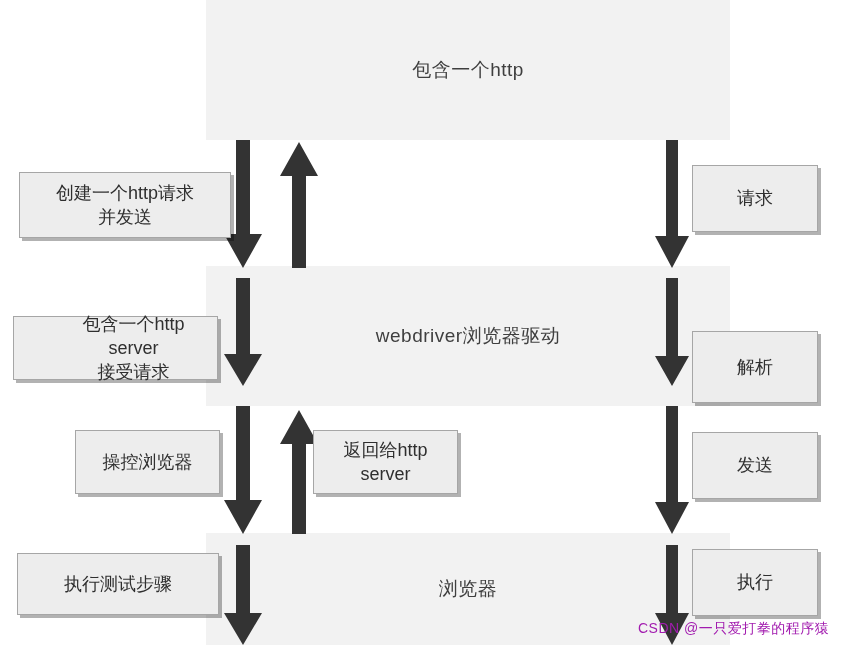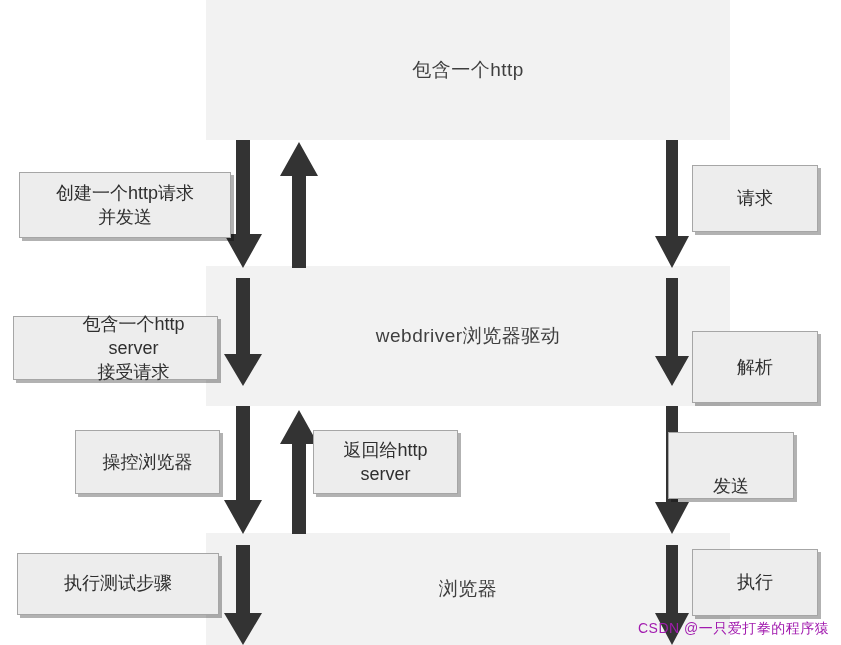--- a/index.html
+++ b/index.html
@@ -151,39 +151,39 @@
 
   <div class="box" style="left:13px; top:316px; width:205px; height:64px;padding-left:36px;">
     <span class="box-text">包含一个http server
 接受请求</span>
   </div>
 
   <div class="box" style="left:75px; top:430px; width:145px; height:64px;">
     <span class="box-text">操控浏览器</span>
   </div>
 
-  <div class="box" style="left:17px; top:553px; width:202px; height:62px;font-family:Liberation Mono, monospace;">
+  <div class="box" style="left:17px; top:553px; width:202px; height:62px;">
     <span class="box-text">执行测试步骤</span>
   </div>
 
 
   <div class="box" style="left:313px; top:430px; width:145px; height:64px;">
     <span class="box-text">返回给http
 server</span>
   </div>
 
   <div class="box" style="left:692px; top:165px; width:126px; height:67px;">
     <span class="box-text">请求</span>
   </div>
 
   <div class="box" style="left:692px; top:303px; width:126px; height:72px;margin-top:28px;">
     <span class="box-text">解析</span>
   </div>
 
-  <div class="box" style="left:668px; top:432px; width:126px; height:67px;align-items:flex-end;">
+  <div class="box" style="left:692px; top:432px; width:126px; height:67px;">
     <span class="box-text">发送</span>
   </div>
 
   <div class="box" style="left:692px; top:549px; width:126px; height:67px;">
     <span class="box-text">执行</span>
   </div>
 
   <div class="watermark" style="left:638px; top:620px;">CSDN @一只爱打拳的程序猿</div>
 
 </div>

